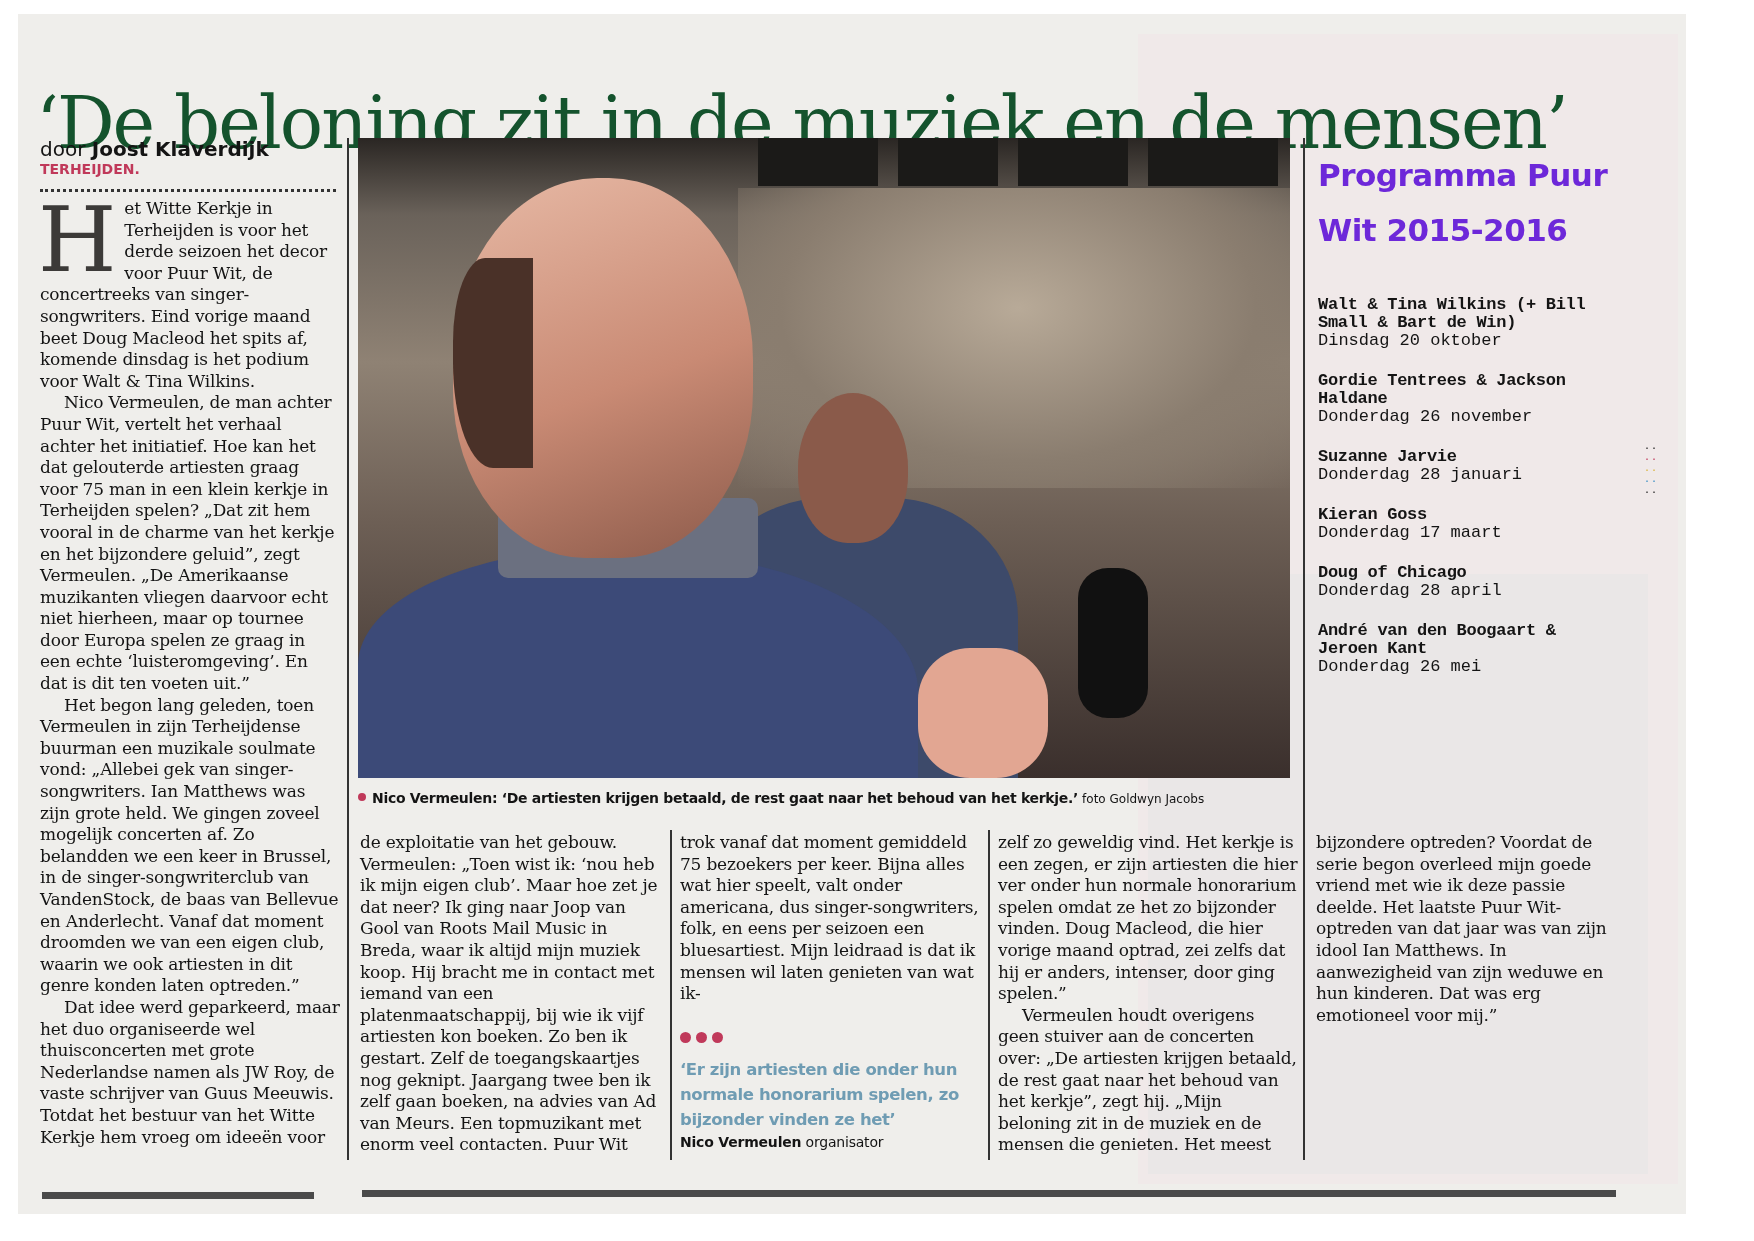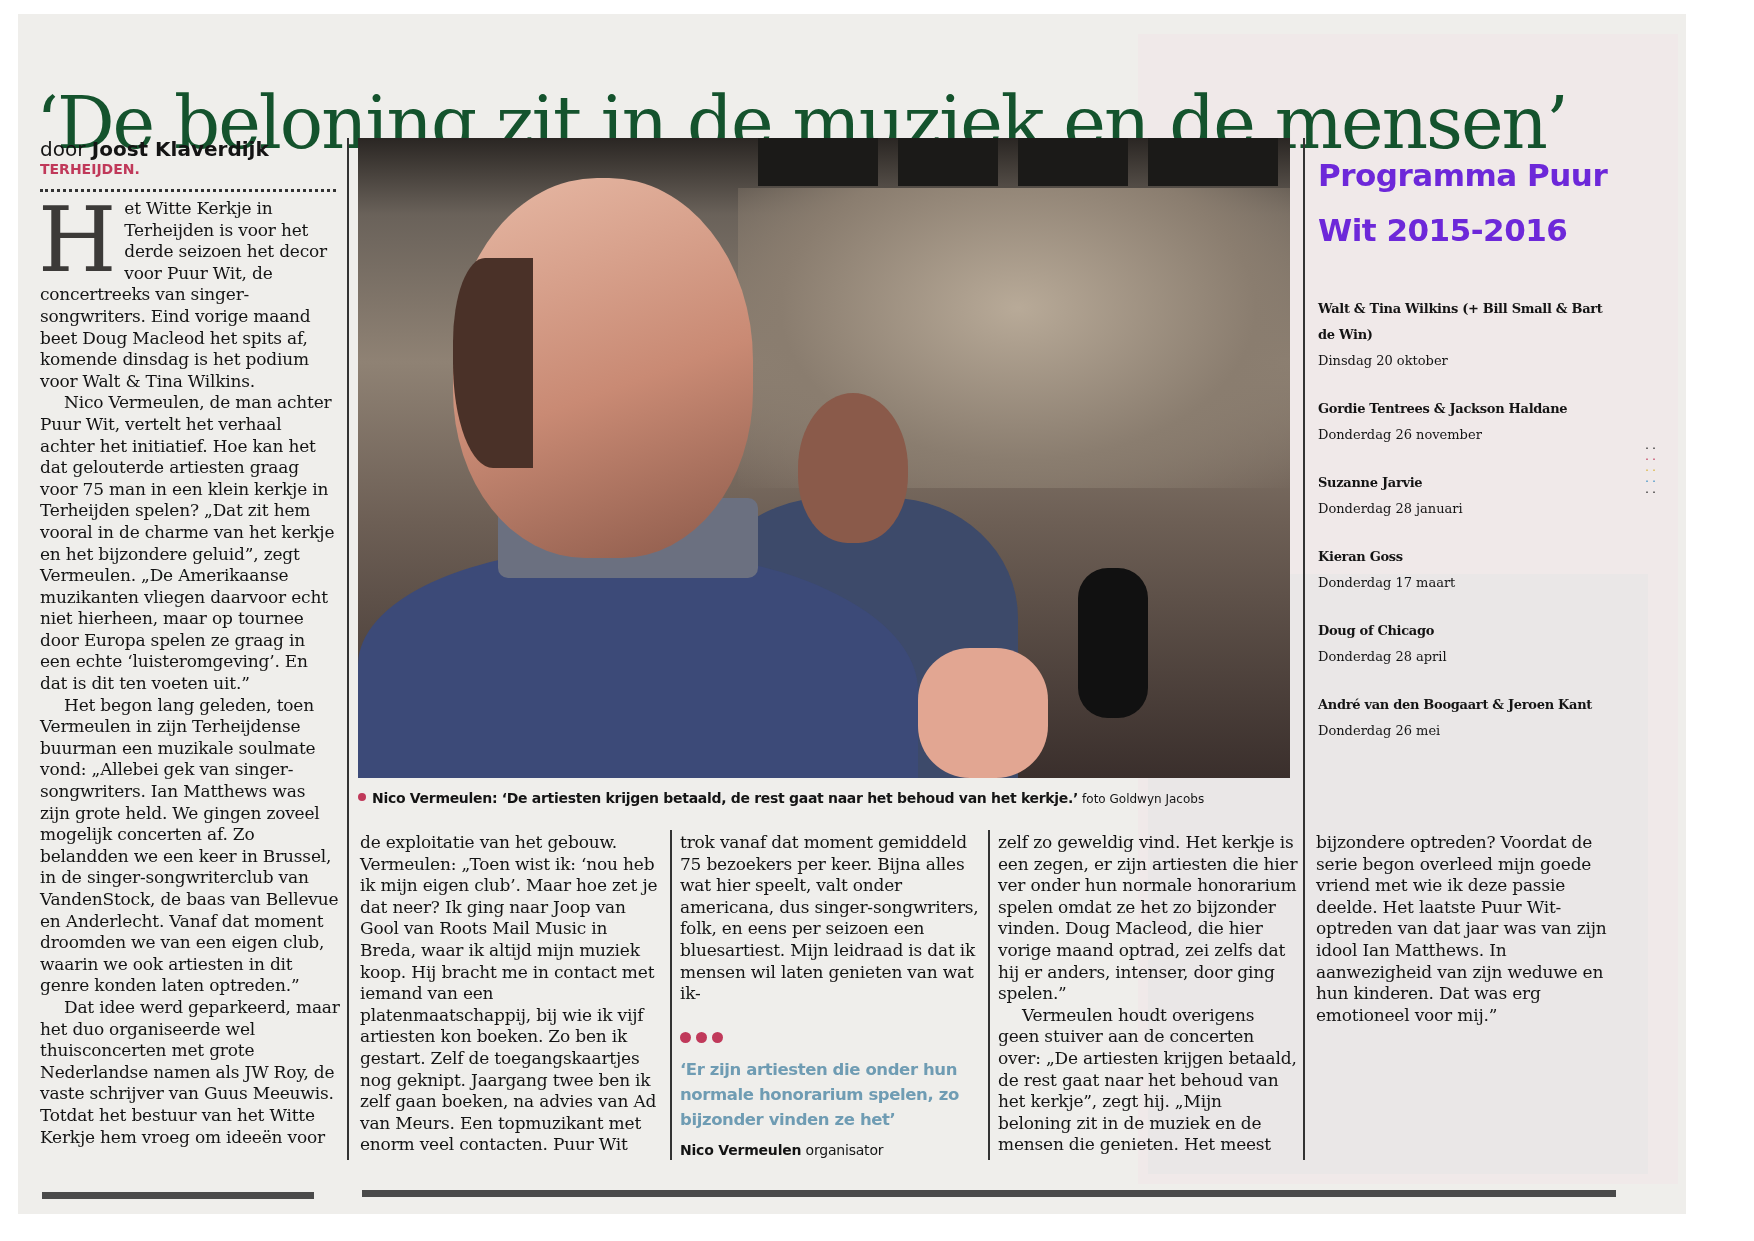--- a/index.html
+++ b/index.html
@@ -57,26 +57,26 @@
   .caption .credit { font-size:12px; margin-left:4px; }
 
   .c2 { left:360px; top:832px; width:300px; }
   .c3 { left:680px; top:832px; width:300px; }
   .c4 { left:998px; top:832px; width:300px; }
   .c5 { left:1316px; top:832px; width:300px; }
 
   .pull-dots { margin-top:22px; height:16px; }
   .pull-dots span { display:inline-block; width:11px; height:11px; border-radius:50%; background:#c0395a; margin-right:5px; }
   .pull-quote { margin-top:14px; font-family:"DejaVu Sans", sans-serif; font-weight:bold; font-size:16.5px; line-height:25px; color:#6f9cb3; letter-spacing:-0.4px; }
-  .pull-attrib { margin-top:8px; font-family:"DejaVu Sans", sans-serif; font-size:14px; }
+  .pull-attrib { margin-top:0; font-family:"DejaVu Sans", sans-serif; font-size:14px; }
   .pull-attrib b { font-weight:bold; }
 
   .sidebar { position:absolute; left:1318px; top:148px; width:300px; }
   .sb-title { font-family:"DejaVu Sans", sans-serif; font-weight:bold; font-size:31px; line-height:55px; color:#6d28d9; letter-spacing:-0.5px; margin-bottom:38px; }
-  .sb-item { margin-bottom:22px; font-size:13px; line-height:26px; }
+  .sb-item { margin-bottom:22px; font-size:17px; line-height:18px;font-family:Liberation Mono, monospace; }
   .sb-item .name { font-weight:bold; display:block; letter-spacing:-0.3px; }
   .sb-item .date { display:block; }
 
   .rule { position:absolute; height:7px; background:#4a4a4a; }
   .reg-marks { position:absolute; left:1644px; top:443px; font-family:"DejaVu Sans Mono", monospace; font-size:10px; line-height:11px; letter-spacing:1px; }
   .reg-marks span { display:block; }
 </style>
 </head>
 <body>
 

